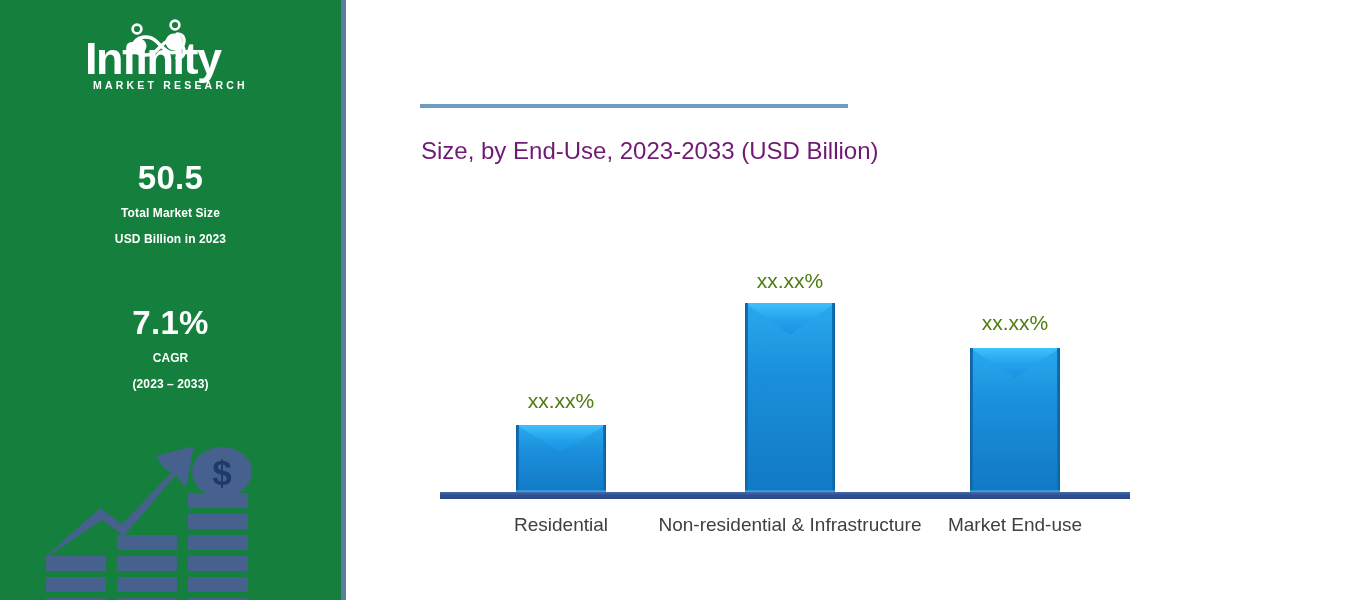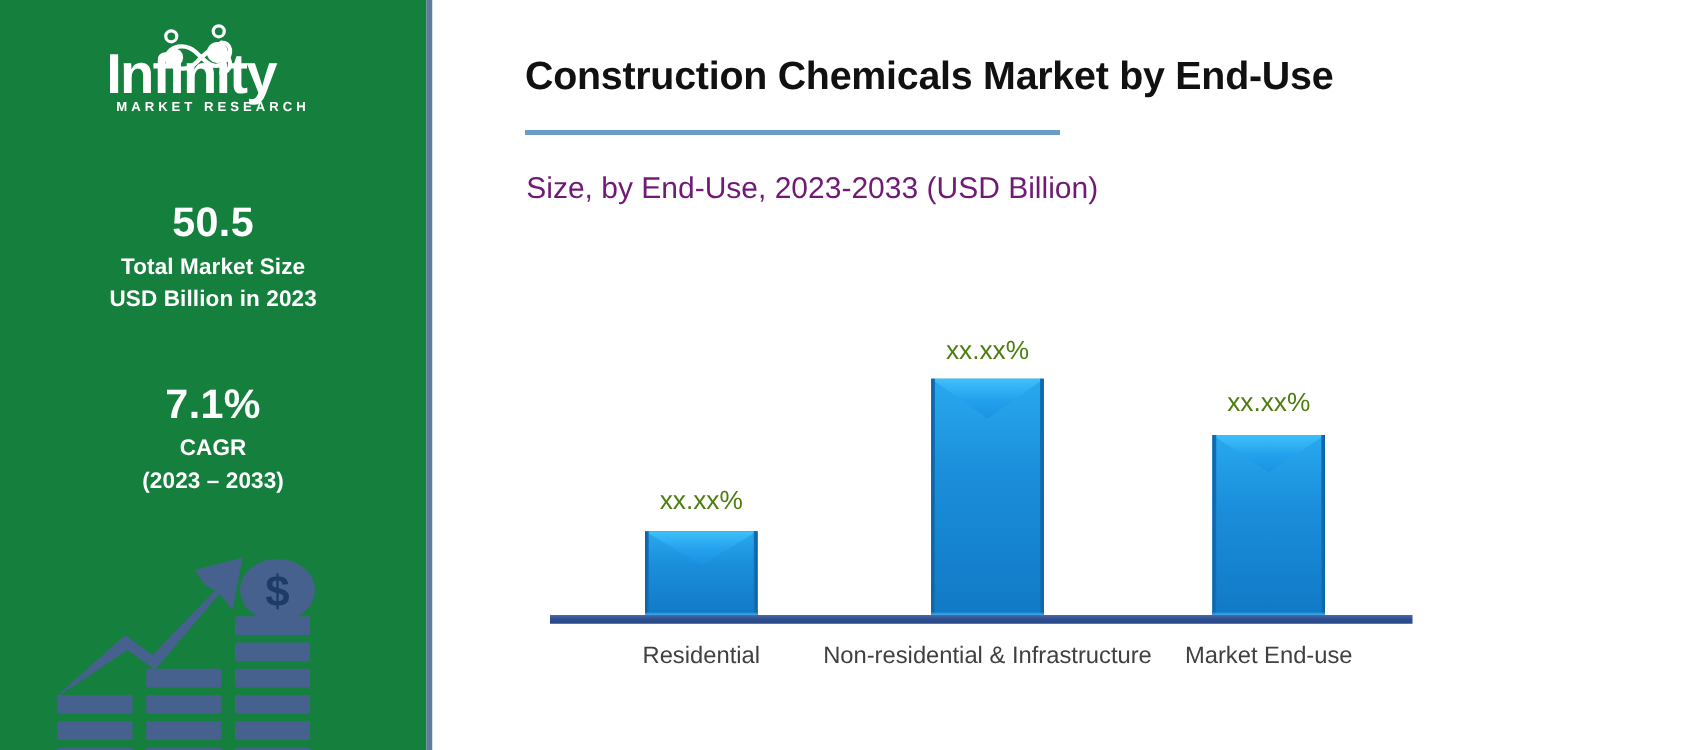--- a/index.html
+++ b/index.html
@@ -27,21 +27,21 @@
 
   
   .stat-block{position:absolute;left:0;width:341px;text-align:center;color:#ffffff;}
   .stat-1{top:158px;}
   .stat-2{top:303px;}
   .stat-value{
     font-size:33px;font-weight:bold;letter-spacing:.3px;line-height:40px;
     margin:0 0 2px 0;
   }
   .stat-line{
-    font-size:18px;font-weight:bold;line-height:26px;letter-spacing:.1px;
+    font-size:12px;font-weight:bold;line-height:26px;letter-spacing:.1px;
   }
 
   
   .deco{position:absolute;left:36px;top:438px;width:270px;height:162px;}
 
   
   .main{position:absolute;left:346px;top:0;width:1008px;height:600px;background:#fff;}
   .title{
     position:absolute;left:74px;top:40px;width:860px;
     font-size:31.5px;font-weight:bold;color:#111111;
@@ -164,21 +164,20 @@
           <ellipse cx="186" cy="34" rx="30" ry="25"></ellipse>
         </g>
         <text x="186" y="47" text-anchor="middle" font-family="'Liberation Sans', sans-serif" font-size="35" font-weight="bold" fill="#1e3a66">$</text>
       </svg>
     </div>
   </div>
   <div class="sidebar-edge"></div>
 
   <div class="main">
 
-    <div class="title">Construction Chemicals Market by End-Use</div>
     <div class="title-rule"></div>
     <div class="subtitle">Size, by End-Use, 2023-2033 (USD Billion)</div>
 
     <div class="chart">
 
       <div class="bar" style="left:170px;top:425px;width:90px;height:68px;">
         <div class="face"></div>
         <div class="cap" style="height:27px;"></div>
         <div class="edge-l"></div>
         <div class="edge-r"></div>

